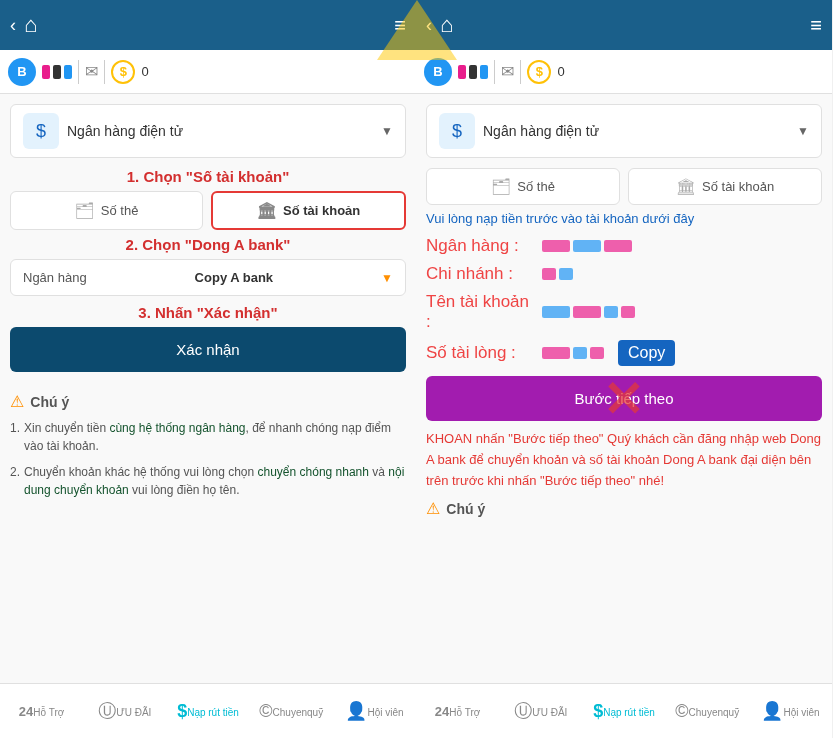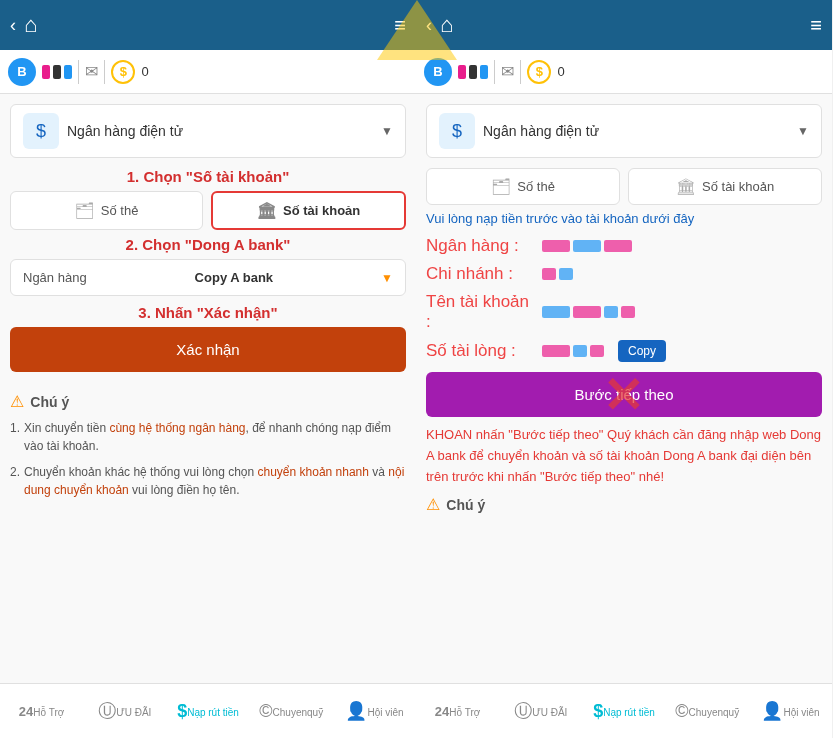--- a/index.html
+++ b/index.html
@@ -257,21 +257,21 @@
       color: #333;
       font-weight: bold;
     }
     .dropdown-arrow-gold {
       color: #FF8F00;
       font-size: 12px;
     }
 
     
     .confirm-btn {
-      background: #c2410c;
+      background: #0c4a6e;
       color: white;
       border: none;
       border-radius: 6px;
       padding: 14px;
       width: 100%;
       font-size: 15px;
       cursor: pointer;
       margin-bottom: 12px;
     }
 
@@ -301,21 +301,21 @@
       line-height: 1.5;
       padding-left: 14px;
       position: relative;
     }
     .warning-item::before {
       content: attr(data-num) ".";
       position: absolute;
       left: 0;
       color: #555;
     }
-    .warning-item span.highlight { color: #c2410c; }
+    .warning-item span.highlight { color: #14532d; }
 
     
     .info-header {
       font-size: 13px;
       color: #1565c0;
       margin: 5px 0 10px;
       text-align: left;
     }
     .info-row {
       display: flex;
@@ -344,21 +344,21 @@
     .blur-block.small { width: 14px; }
     .blur-block.blue { background: #2196F3; }
     .blur-block.pink { background: #e91e8c; }
 
     .copy-btn {
       background: #1565c0;
       color: white;
       border: none;
       border-radius: 4px;
       padding: 4px 10px;
-      font-size: 12px;
+      font-size: 16px;
       cursor: pointer;
       margin-left: 8px;
     }
 
     
     .next-btn-wrapper {
       position: relative;
       margin: 10px 0 8px;
     }
     .next-btn {
@@ -498,21 +498,21 @@
       
       <div class="warning-section">
         <div class="warning-header">
           <span class="warning-triangle">⚠</span>
           <span class="warning-label">Chú ý</span>
         </div>
         <div class="warning-item" data-num="1">
           Xin chuyển tiền <span class="highlight">cùng hệ thống ngân hàng</span>, để nhanh chóng nạp điểm vào tài khoản.
         </div>
         <div class="warning-item" data-num="2">
-          Chuyển khoản khác hệ thống vui lòng chọn <span class="highlight">chuyển khoản nhanh</span> và <span class="highlight">nội dung chuyển khoản</span> vui lòng điền họ tên.
+          Chuyển khoản khác hệ thống vui lòng chọn <span class="highlight">chuyển chóng nhanh</span> và <span class="highlight">nội dung chuyển khoản</span> vui lòng điền họ tên.
         </div>
       </div>
 
     </div>
 
     <div class="bottom-nav">
       <div class="nav-item">
         <span class="nav-icon" style="font-size:13px;font-weight:bold;">24</span>
         <span class="nav-label">Hỗ Trợ</span>
       </div>

